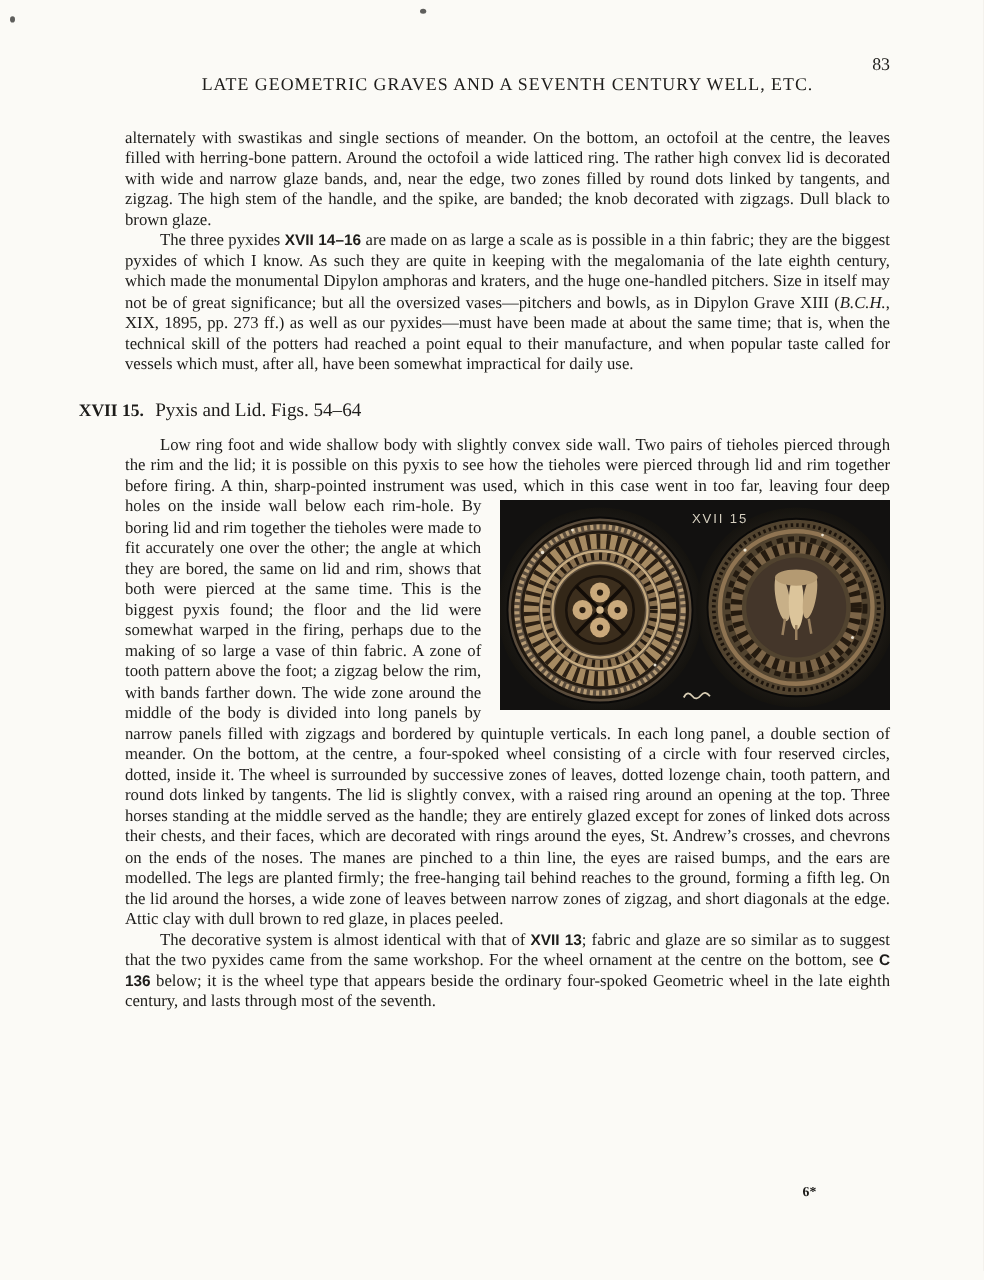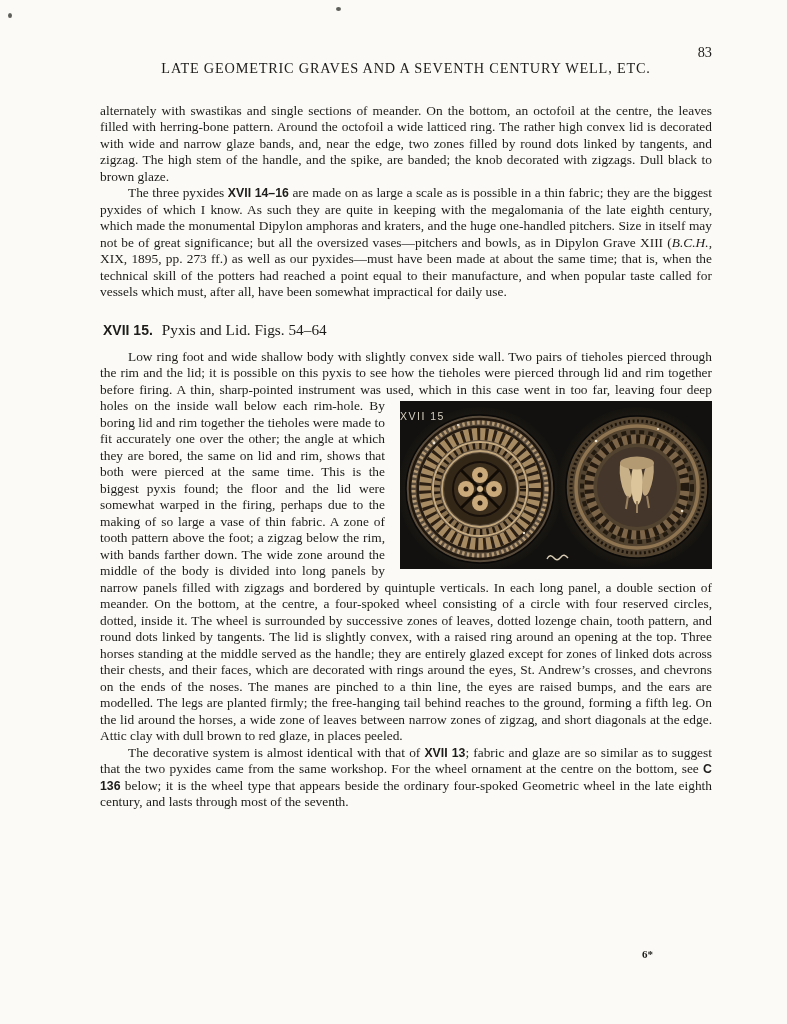--- a/index.html
+++ b/index.html
@@ -62,25 +62,24 @@
   .italic { font-style: italic; }
 
   .entry-heading {
     margin: 19px 0 9px -37px;
     font-weight: 400;
     font-size: 15.3px;
     line-height: 19px;
     text-align: left;
   }
   .heading-catno {
-    font-family: Liberation Sans, sans-serif;
+    font-family: Liberation Serif, serif;
     font-weight: 700;
     font-size: 14px;
     margin-right: 9px;
-    margin-left: 40px;
   }
   .measure { margin-bottom: 4px; }
 
   .figure-float {
     float: right;
     display: block;
     width: 312px;
     margin: 3px 0 2px 15px;
     text-indent: 0;
   }
@@ -90,24 +89,26 @@
     width: 312px;
     height: 168px;
     background: #121110;
   }
   .photo svg { display: block; }
   .photo-label {
     position: absolute;
     top: 7px;
     left: 0;
     width: 100%;
+    text-align: center;
     color: #d6d0c0;
     font-family: "Liberation Sans", sans-serif;
     font-size: 10.5px;
     letter-spacing: 1.5px;
+    padding-left: 20px;
   }
   .caption {
     display: block;
     margin-top: 11px;
     text-align: center;
     font-size: 12.7px;
     line-height: 16px;
     text-indent: 0;
   }
   .closing { margin-top: 9px; }

